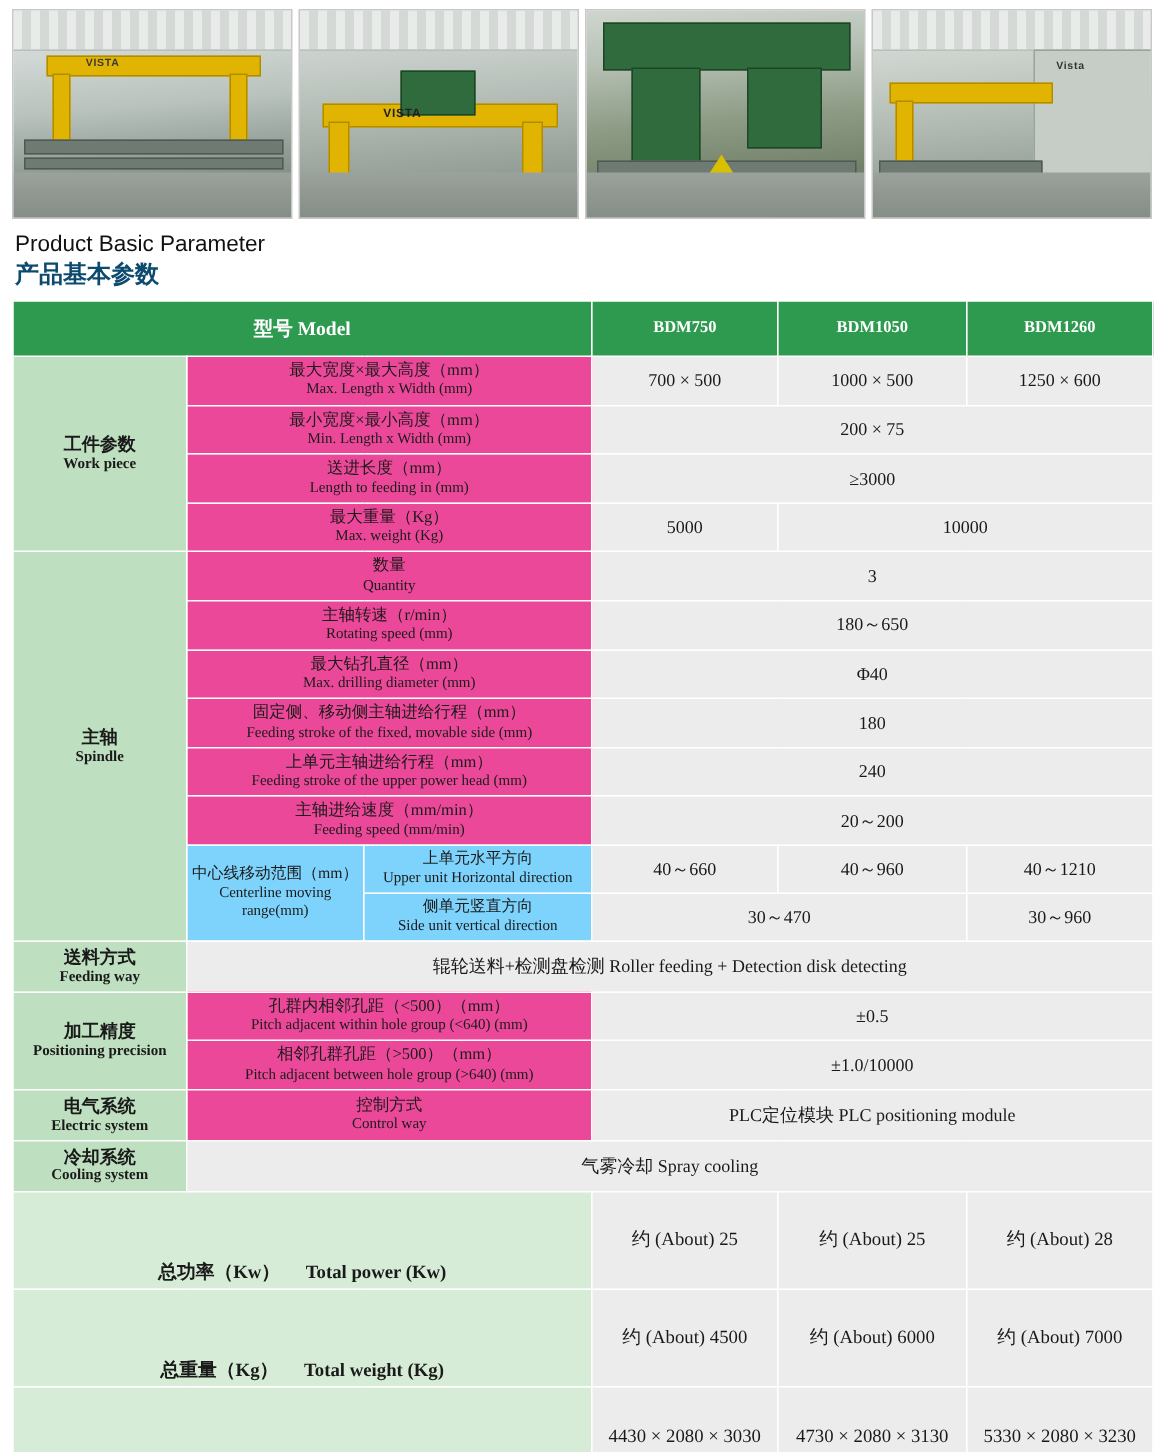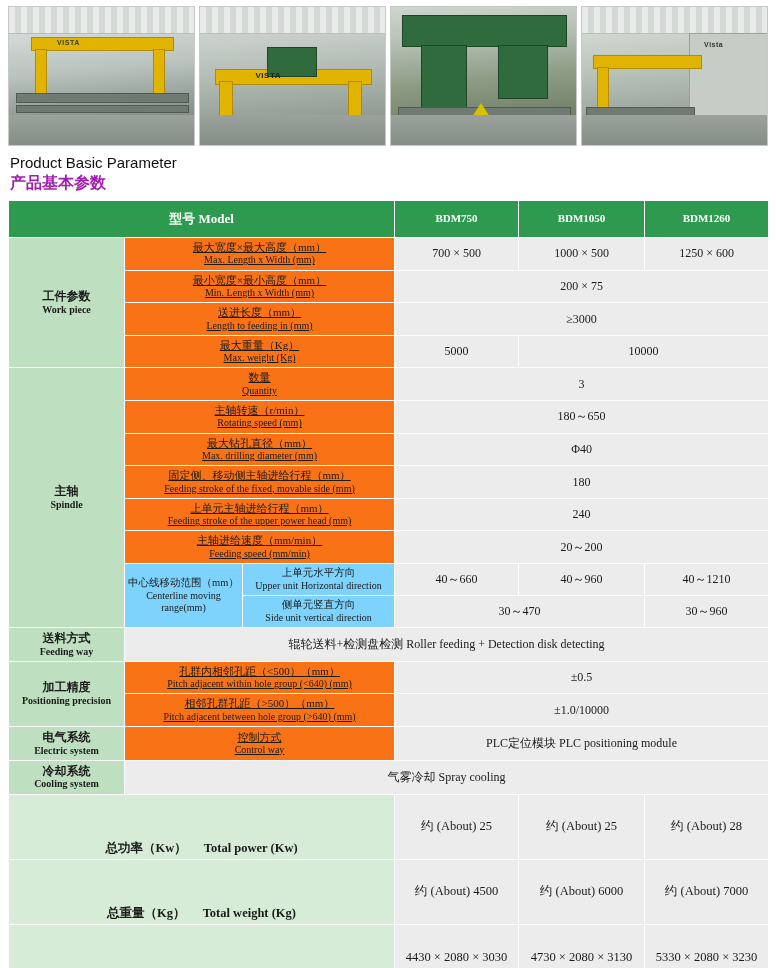--- a/index.html
+++ b/index.html
@@ -69,21 +69,21 @@
   .title-en {
     font-family: "Liberation Sans", sans-serif;
     font-size: 15px;
     color: #111;
     margin: 4px 0 2px 2px;
   }
   .title-cn {
     font-family: "Liberation Sans", sans-serif;
     font-size: 16px;
     font-weight: bold;
-    color: #a21caf;
+    color: #0c4a6e;
     margin: 0 0 6px 2px;
   }
   
   table.spec {
     width: 760px;
     border-collapse: collapse;
     table-layout: fixed;
     font-size: 11px;
   }
   table.spec td, table.spec th {
@@ -101,23 +101,22 @@
     height: 30px;
     font-family: "Liberation Serif", serif;
   }
   .hdr.model { font-size: 13px; }
   .grp {
     background: #bfe0c0;
     font-weight: bold;
     font-size: 12px;
   }
   .lbl {
-    background: #f97316;
+    background: #ec4899;
     font-size: 11px;
-    text-decoration: underline;
   }
   .lbl-sub {
     background: #7dd3fc;
     font-size: 10.5px;
   }
   .val {
     background: #ececec;
     font-size: 12px;
   }
   .cn { display: block; }

